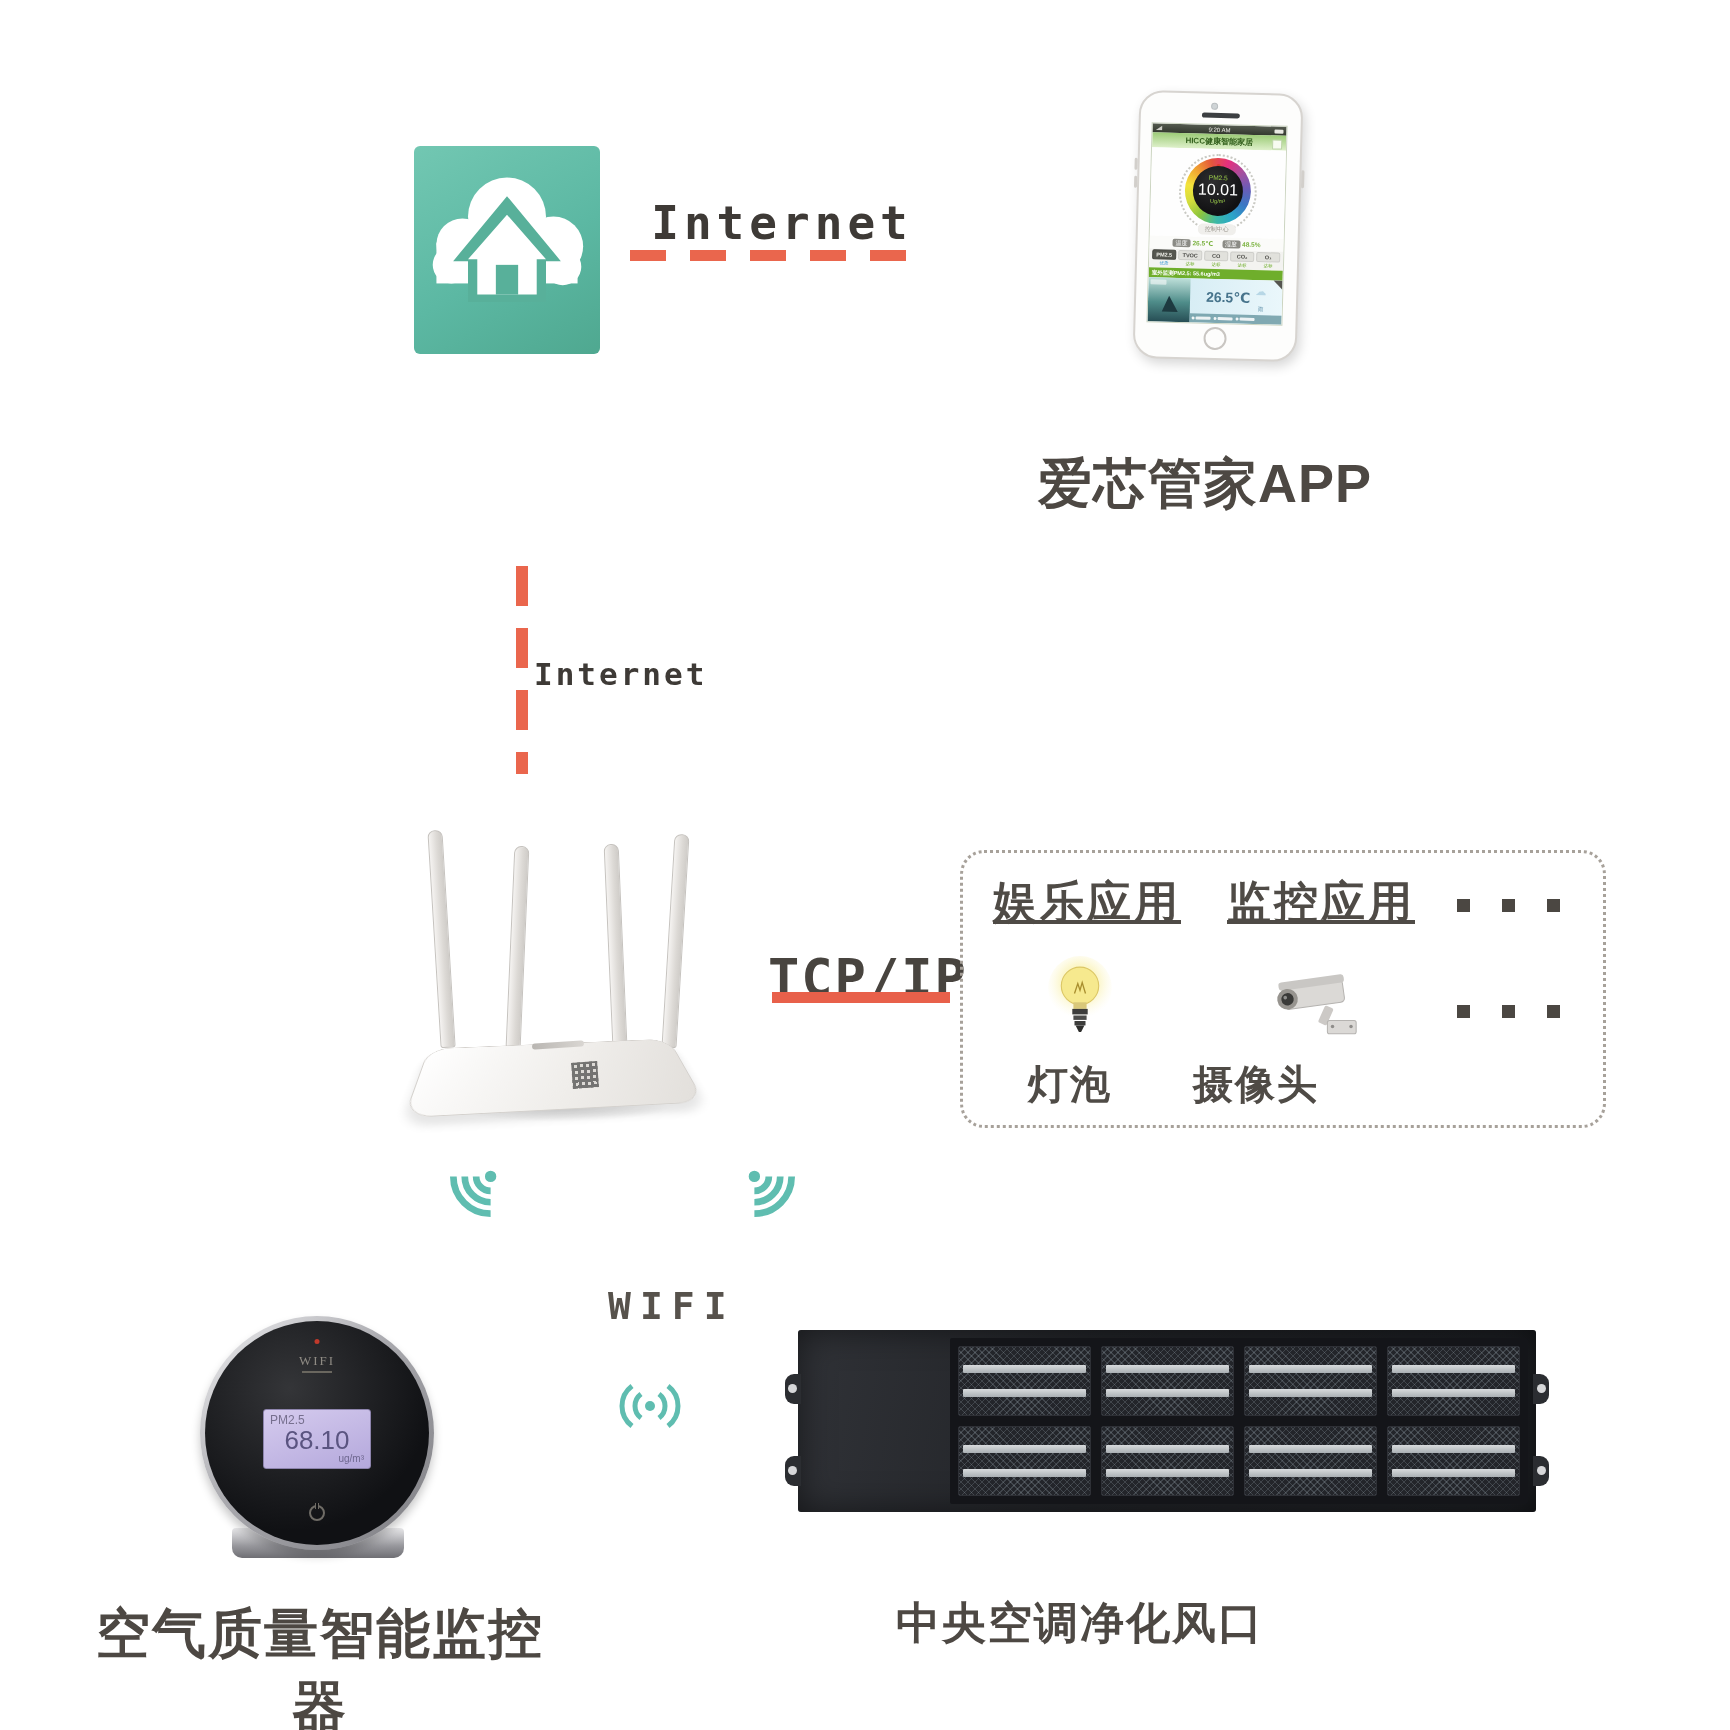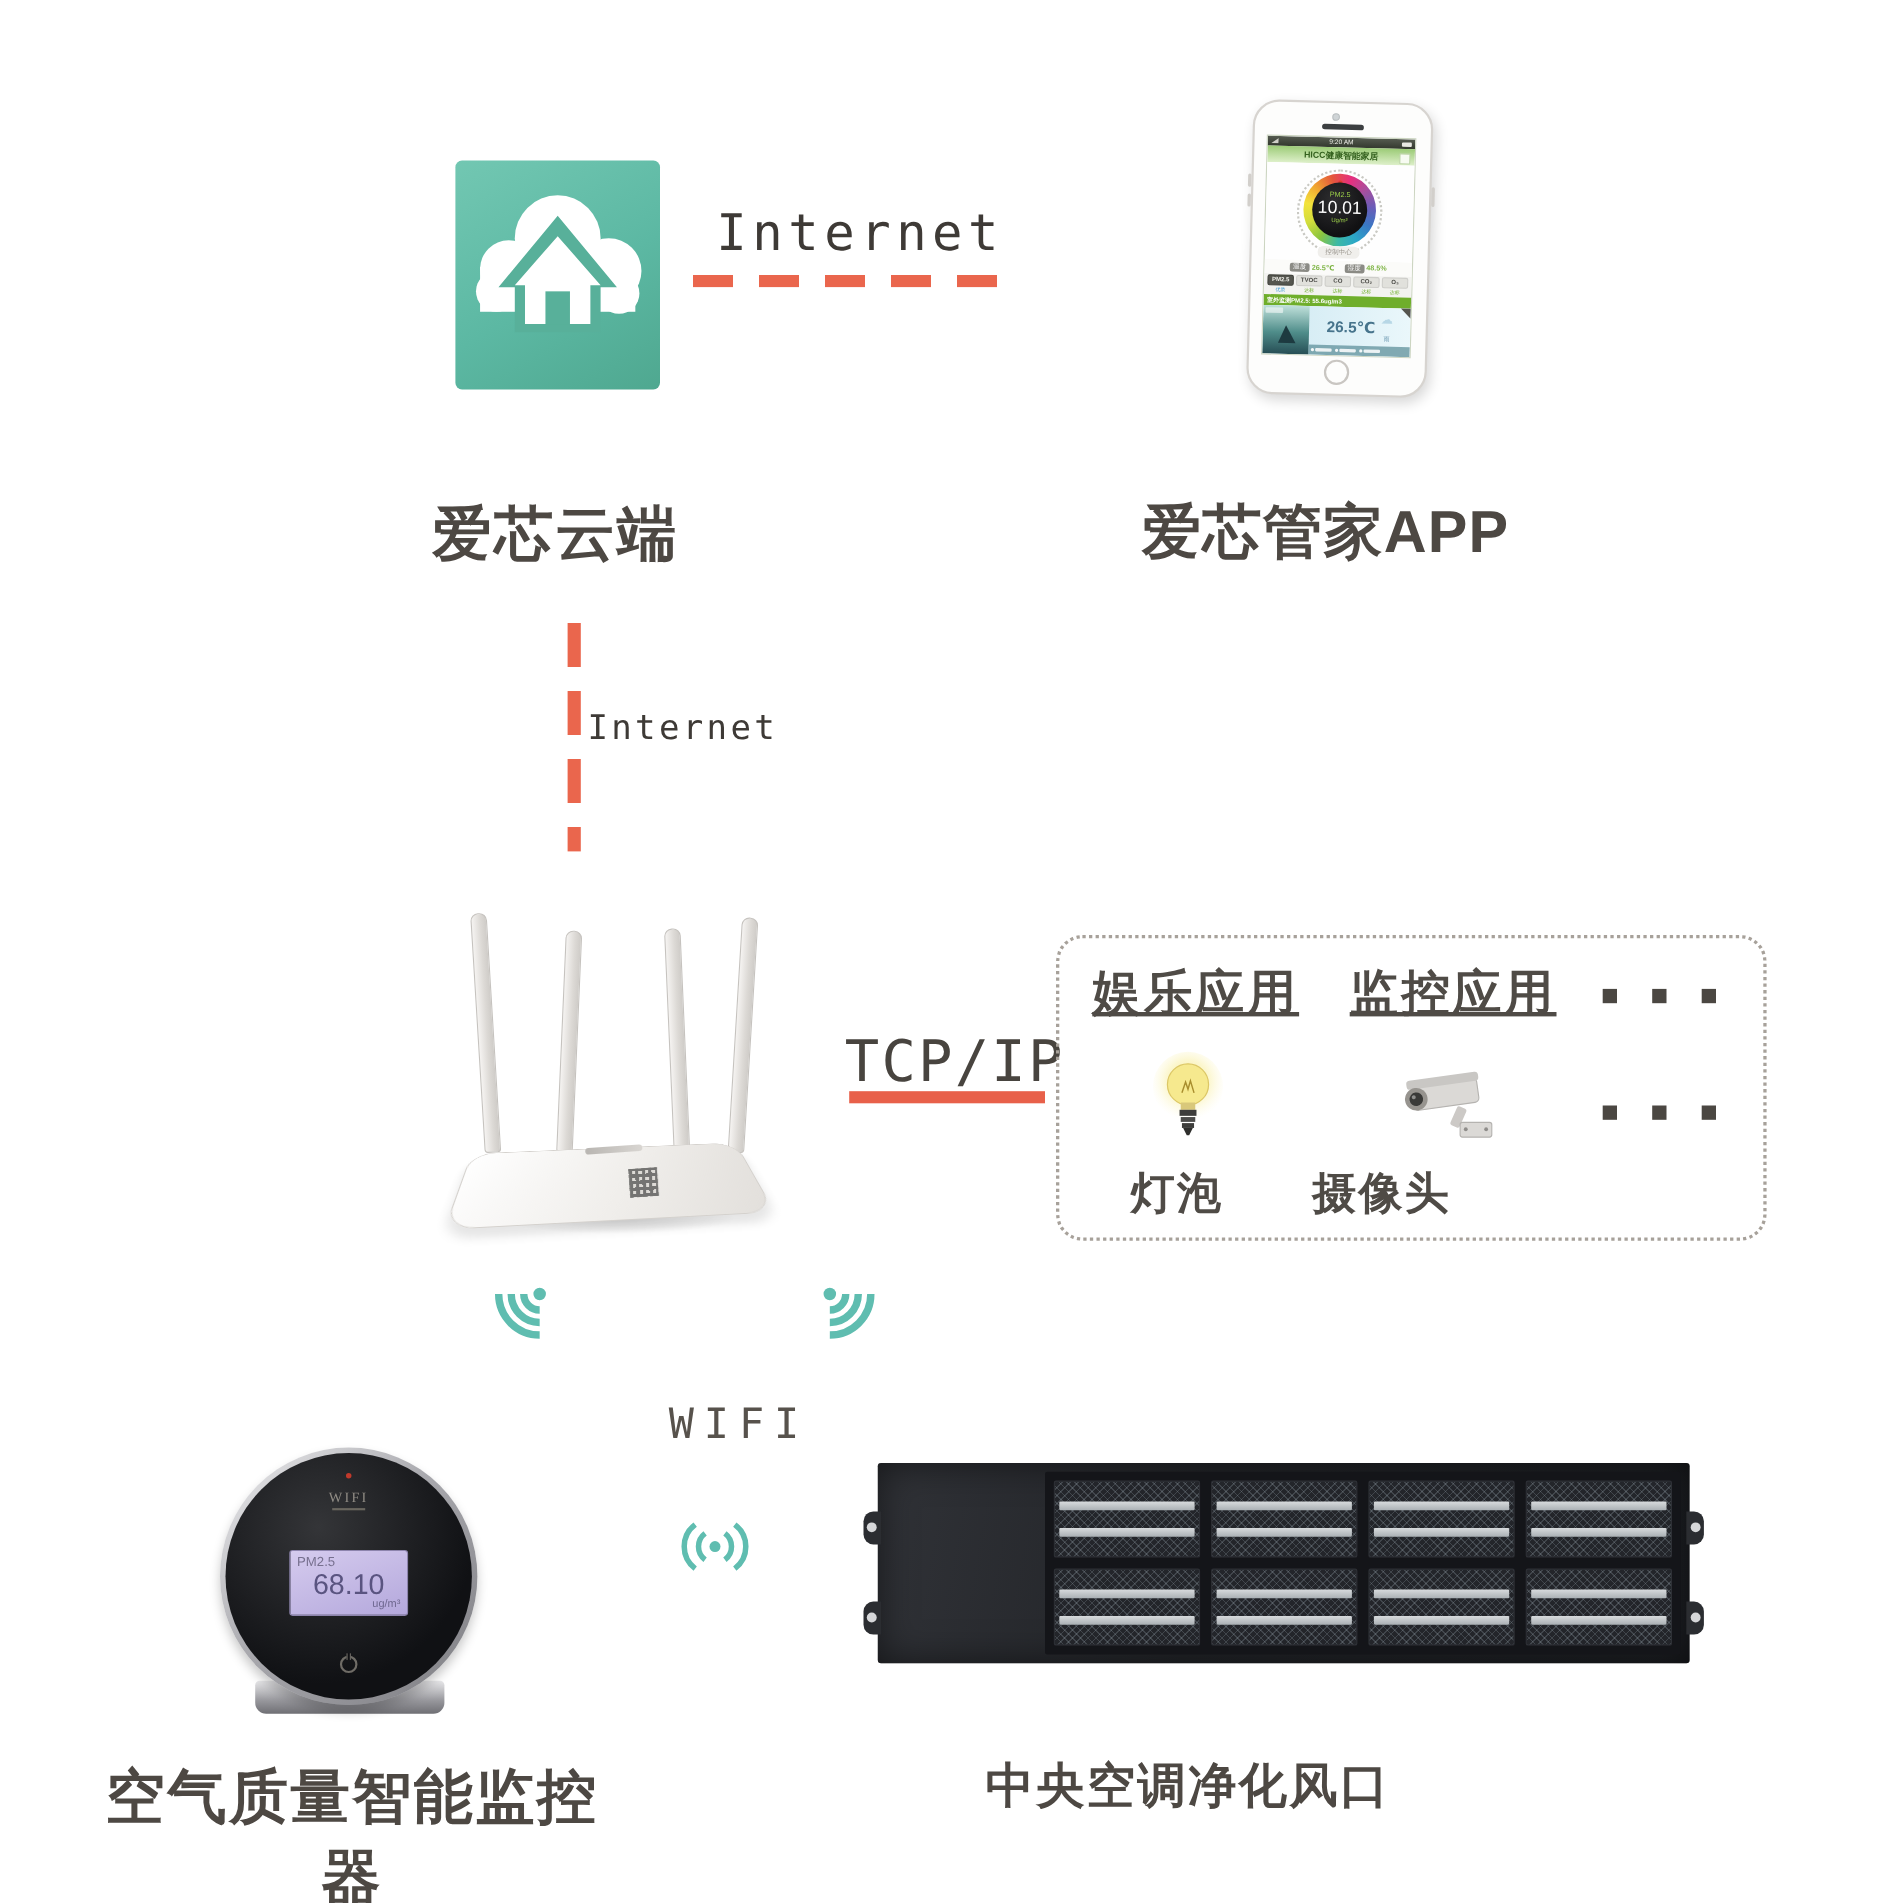--- a/index.html
+++ b/index.html
@@ -1,19 +1,19 @@
 <!DOCTYPE html>
 <html><head>
 <meta charset="utf-8">
 <style>
   html,body{margin:0;padding:0;background:#fff;}
   .canvas{position:relative;width:1730px;height:1730px;background:#ffffff;overflow:hidden;
           font-family:"Liberation Sans","DejaVu Sans",sans-serif;color:#4d4843;}
   .abs{position:absolute;}
-  .mono{font-family:"DejaVu Sans Mono","Liberation Mono",monospace;font-weight:normal;color:#3e3a36;}
+  .mono{font-family:"DejaVu Sans Mono","Liberation Mono",monospace;font-weight:bold;color:#3e3a36;margin-top:12px;}
   .cjk-label{font-weight:bold;color:#4d4843;letter-spacing:2px;text-align:center;}
 
   
   .cloud-icon{left:414px;top:146px;width:186px;height:208px;border-radius:6px;
     background:linear-gradient(150deg,#72c7b2 0%,#5cb8a3 55%,#4fa890 100%);}
   .cloud-icon svg{width:100%;height:100%;display:block;}
 
   
   .internet-top{left:636px;top:184px;width:292px;text-align:center;font-size:46px;letter-spacing:5px;}
   .dash-h{left:630px;top:250px;width:286px;height:11px;
@@ -265,21 +265,20 @@
         <div class="wx-strip">
           <span class="wx-mini"></span>
           <span class="wx-mini"></span>
           <span class="wx-mini"></span>
         </div>
       </div>
     </div>
     <div class="abs phone-home"></div>
   </div>
 
-  <div class="abs cjk-label label-cloud">爱芯云端</div>
   <div class="abs cjk-label label-app">爱芯管家APP</div>
 
   <div class="abs dash-v"></div>
   <div class="abs internet-v mono">Internet</div>
 
   <div class="abs router">
     <div class="antenna" style="left:14px;top:0;height:216px;transform:rotate(-3.5deg);"></div>
     <div class="antenna" style="left:90px;top:16px;height:200px;transform:rotate(2.5deg);"></div>
     <div class="antenna" style="left:188px;top:14px;height:200px;transform:rotate(-2.5deg);"></div>
     <div class="antenna" style="left:248px;top:4px;height:212px;transform:rotate(3.5deg);"></div>

